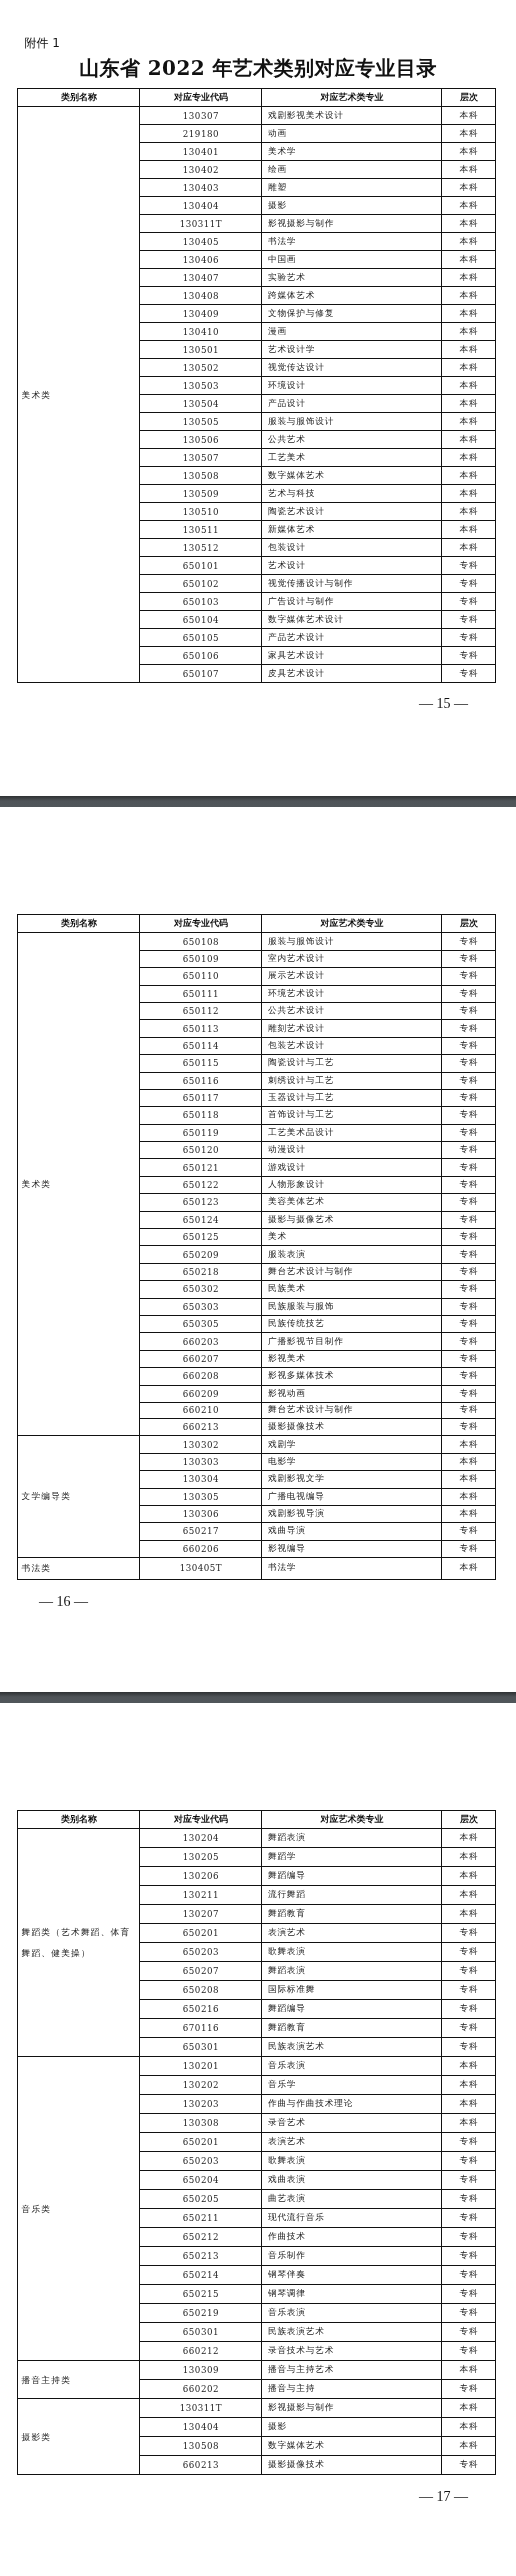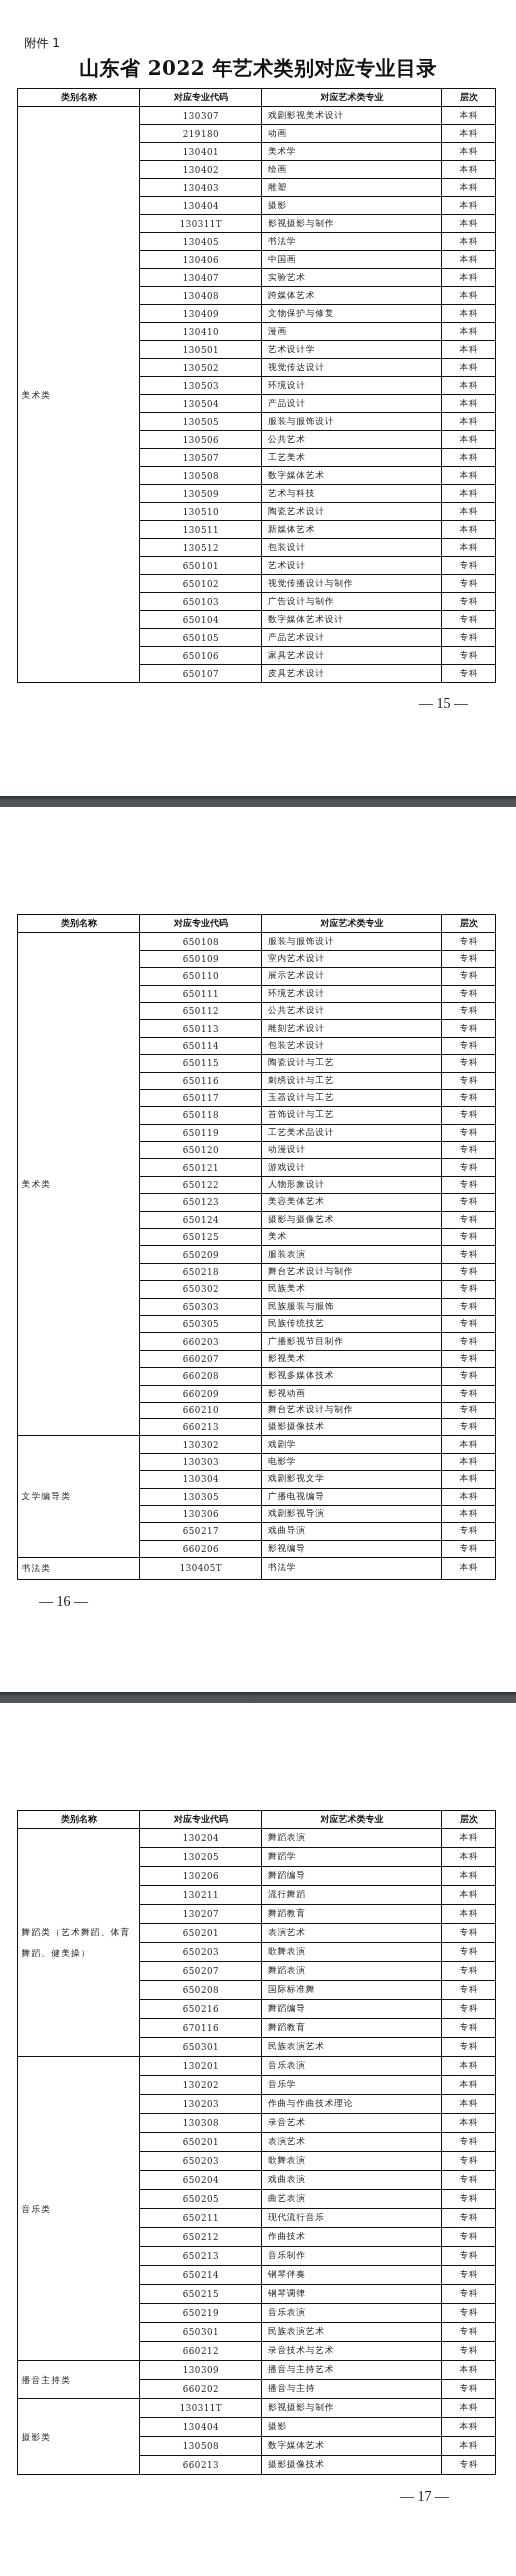--- a/index.html
+++ b/index.html
@@ -608,14 +608,14 @@
         <td class="major">数字媒体艺术</td>
         <td class="level">本科</td>
       </tr>
       <tr style="height: 19px;">
         <td class="code">660213</td>
         <td class="major">摄影摄像技术</td>
         <td class="level">专科</td>
       </tr>
     </tbody>
 </table>
-<div class="pagenum" style="left:400px; top:2489px;">— 17 —</div>
+<div class="pagenum" style="left:419px; top:2489px;">— 17 —</div>
 
 
 </body></html>

